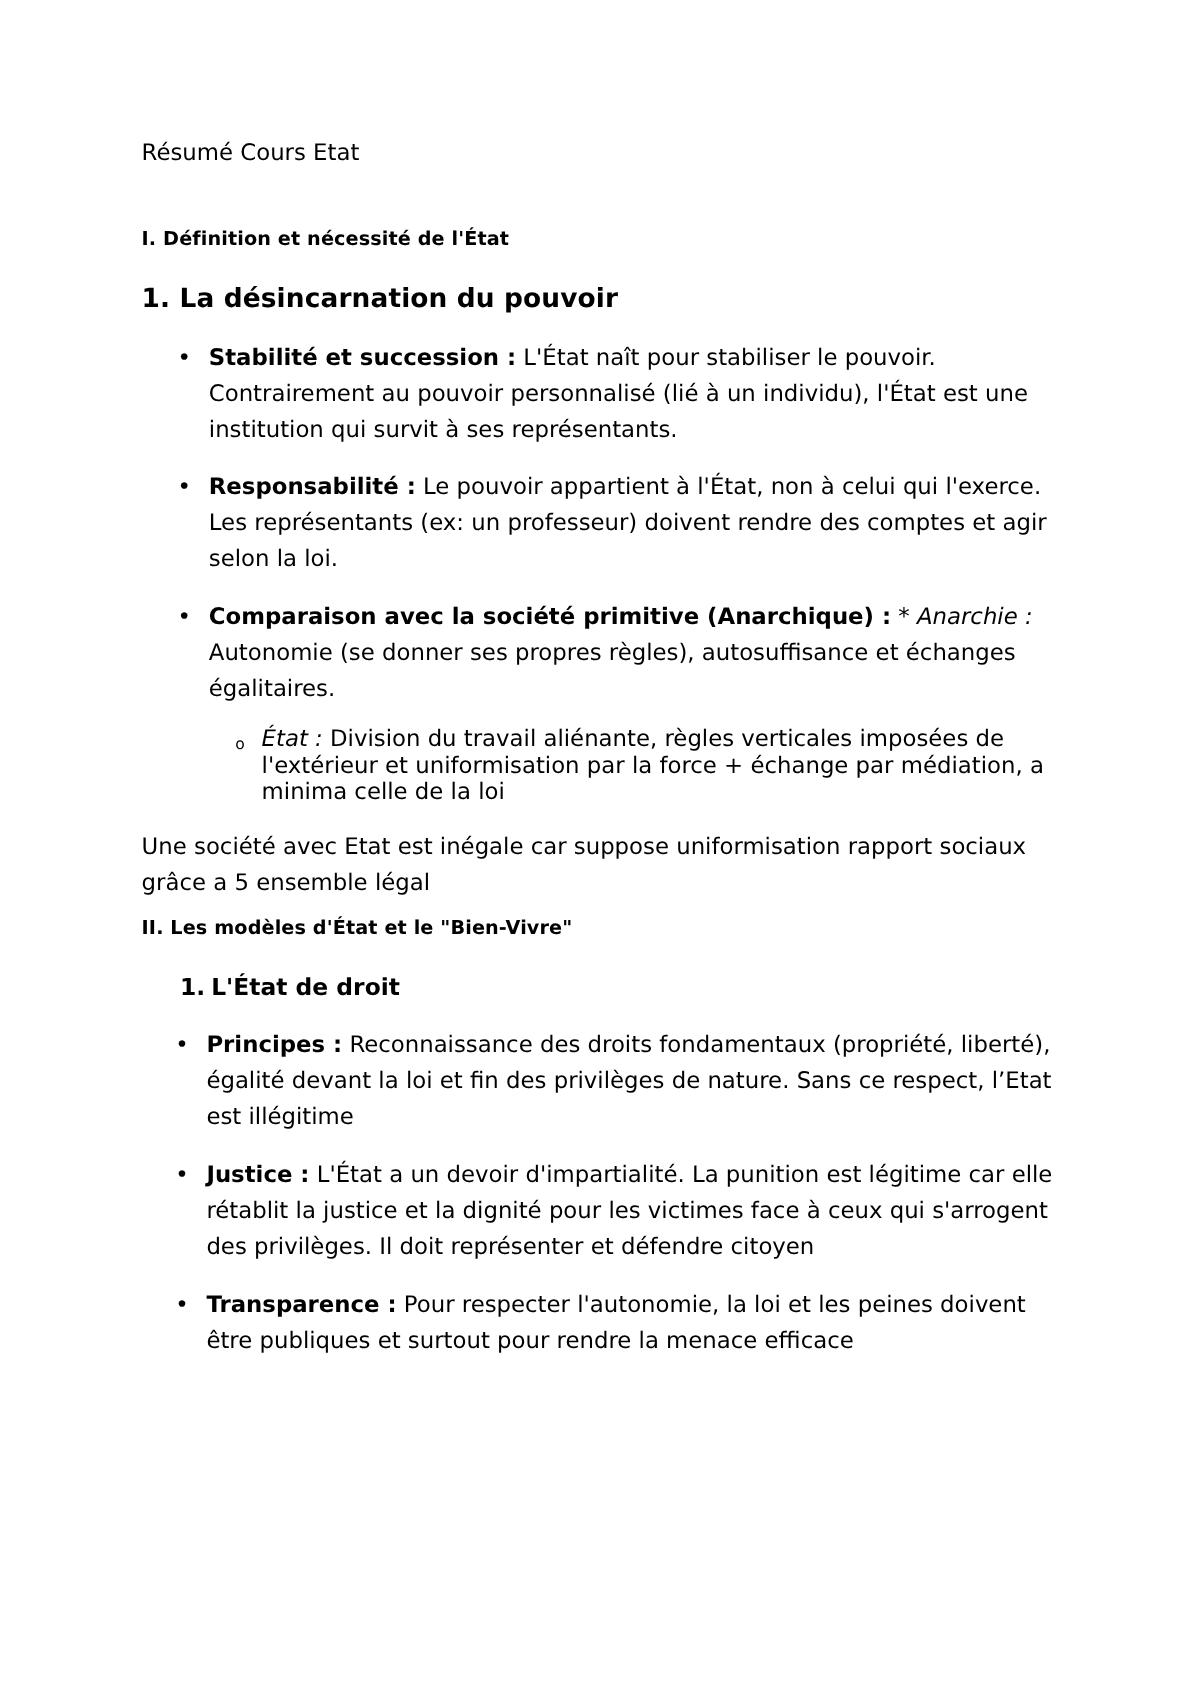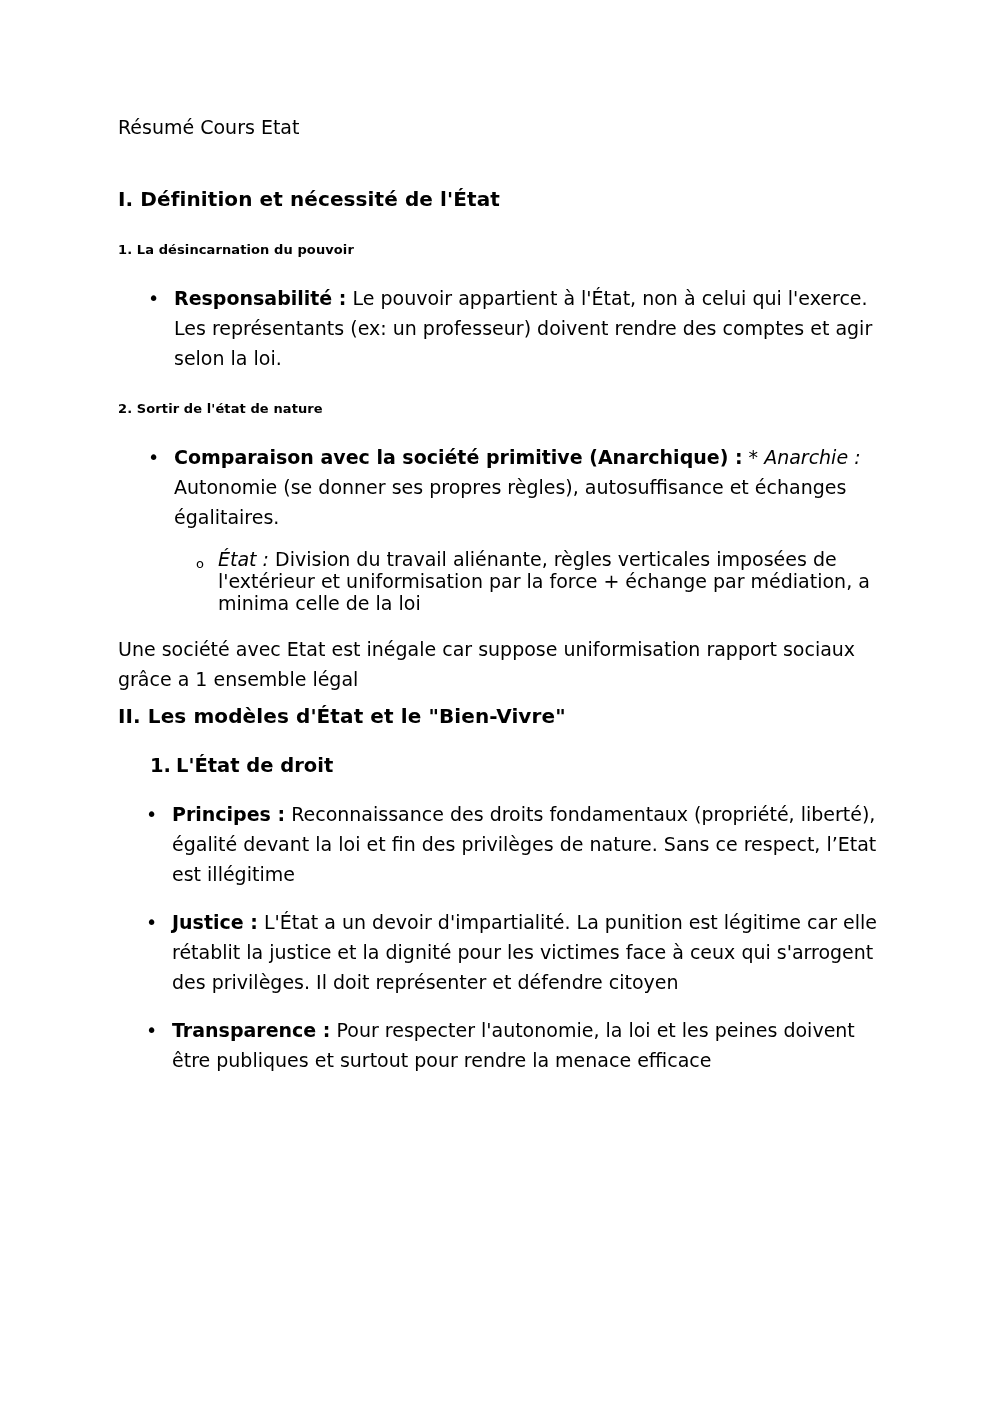--- a/index.html
+++ b/index.html
@@ -29,28 +29,28 @@
   
   .doc-title {
     font-size: 19px;
     line-height: 30px;
     font-weight: 400;
     margin: 0 0 0 0;
   }
   .spacer-lg { height: 42px; }
 
   h1.heading {
-    font-size: 20px;
+    font-size: 16px;
     line-height: 30px;
     font-weight: bold;
     margin: 0 0 0 0;
     letter-spacing: 0.1px;
   }
   h2.subheading {
-    font-size: 13px;
+    font-size: 22px;
     line-height: 30px;
     font-weight: bold;
     margin: 21px 0 0 0;
     letter-spacing: 0.1px;
   }
 
   p.para {
     font-size: 19px;
     line-height: 30px;
     margin: 20px 0 0 0;
@@ -132,45 +132,48 @@
     <div class="doc-title">Résumé Cours Etat</div>
 
     <div class="spacer-lg"></div>
 
     <h1 class="heading">I. Définition et nécessité de l'État</h1>
 
     <h2 class="subheading">1. La désincarnation du pouvoir</h2>
 
     <ul class="bullets">
       <li>
+        <span class="b">Stabilité et succession :</span>
+        <span>L'État naît pour stabiliser le pouvoir. Contrairement au pouvoir personnalisé (lié à un individu), l'État est une institution qui survit à ses représentants.</span>
+      </li>
+      <li>
         <span class="b">Responsabilité :</span>
         <span>Le pouvoir appartient à l'État, non à celui qui l'exerce. Les représentants (ex: un professeur) doivent rendre des comptes et agir selon la loi.</span>
       </li>
     </ul>
 
-    <h2 class="subheading">2. Sortir de l'état de nature</h2>
 
     <ul class="bullets">
       <li>
         <span class="b">Comparaison avec la société primitive (Anarchique) :</span>
         <span class="n">*</span>
         <span class="i">Anarchie :</span>
         <span>Autonomie (se donner ses propres règles), autosuffisance et échanges égalitaires.</span>
 
         <ul class="subbullets">
           <li>
             <span class="i">État :</span>
             <span>Division du travail aliénante, règles verticales imposées de l'extérieur et uniformisation par la force + échange par médiation, a minima celle de la loi</span>
           </li>
         </ul>
       </li>
     </ul>
 
     <p class="para">
-      <span>Une société avec Etat est inégale car suppose uniformisation rapport sociaux grâce a 1 ensemble légal</span>
+      <span>Une société avec Etat est inégale car suppose uniformisation rapport sociaux grâce a 5 ensemble légal</span>
     </p>
 
 
     <h1 class="heading" style="margin-top:7px;">II. Les modèles d'État et le "Bien-Vivre"</h1>
 
     <div class="numbered-heading">
       <span class="num">1.</span>
       <span>L'État de droit</span>
     </div>
 

